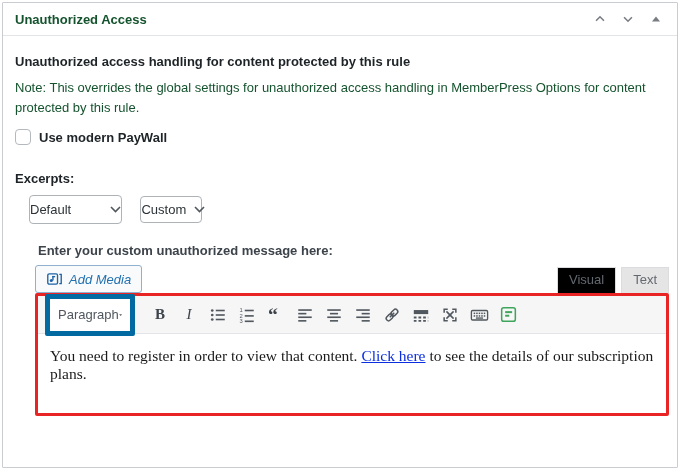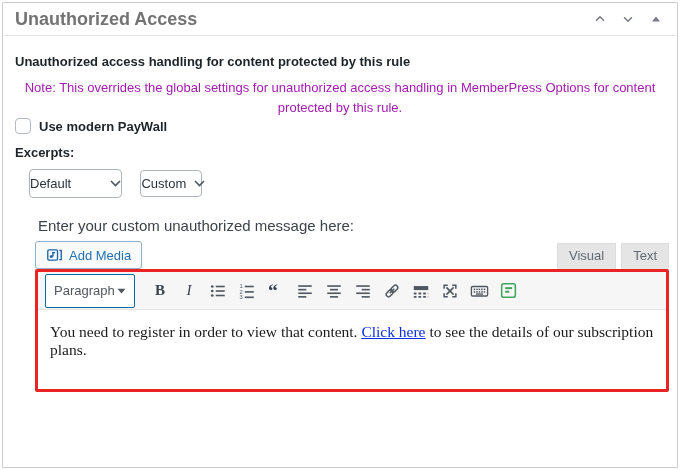--- a/index.html
+++ b/index.html
@@ -4,67 +4,67 @@
 <style>
   * { box-sizing: border-box; margin: 0; padding: 0; }
   html,body { width: 680px; height: 470px; background: #fff;
     font-family: "Liberation Sans", sans-serif; overflow: hidden; }
 
   .metabox { position: absolute; left: 2px; top: 2px; width: 676px; height: 466px;
     background: #fff; border: 1px solid #c9cdd2; border-radius: 1px; }
 
   .mb-header { display: flex; align-items: center; justify-content: space-between;
     height: 33px; padding: 0 12px; border-bottom: 1px solid #e2e4e7; }
-  .mb-title { font-size: 18px; font-weight: bold; color: #737373; }
+  .mb-title { font-size: 13px; font-weight: bold; color: #14532d; }
   .mb-handles { display: flex; align-items: center; gap: 10px; }
   .handle-btn { width: 18px; height: 18px; display: flex; align-items: center;
     justify-content: center; cursor: pointer; background: none; border: 0; }
 
   .mb-body { padding: 10px 12px 0 12px; }
 
   .subtitle { font-size: 13px; font-weight: bold; color: #1d2327; margin-top: 8px; }
-  .note { font-size: 13px; color: #a21caf; margin-top: 9px; line-height: 1.55;
-    max-width: 652px; text-align: center; }
-
-  .paywall-row { display: flex; align-items: center; gap: 8px; }
+  .note { font-size: 13px; color: #14532d; margin-top: 9px; line-height: 1.55;
+    max-width: 652px; }
+
+  .paywall-row { display: flex; align-items: center; margin-top: 11px; gap: 8px; }
   .wp-checkbox { width: 16px; height: 16px; border: 1px solid #b4b9be; border-radius: 4px;
     background: #fff; appearance: none; -webkit-appearance: none; cursor: pointer; }
   .check-label { font-size: 13px; font-weight: bold; color: #1d2327; }
 
   .field-label { font-size: 13px; font-weight: bold; color: #1d2327; }
-  .lbl-excerpts { margin-top: 11px; }
+  .lbl-excerpts { margin-top: 26px; }
   .lbl-message { margin-top: 26px; }
 
   .wp-select { display: inline-flex; align-items: center; justify-content: space-between;
     border: 1px solid #aeb3b8; border-radius: 4px; background: #fff; color: #2c3338;
     font-size: 13px; height: 29px; padding: 0 0; margin: 9px 0 0 14px; cursor: pointer; }
   .sel-default { width: 93px; }
   .sel-custom  { width: 62px; height: 27px; margin-top: 8px; }
   .sel-chevron { margin-left: 8px; display: flex; }
 
   .editor-wrap { margin: 19px 0 0 20px; width: 634px; }
-  .enter-label { font-size: 15px; color: #3c434a; margin-left: 3px; }
+  .enter-label { font-size: 13px; color: #3c434a; margin-left: 3px; font-weight: bold; }
 
   .media-row { display: flex; align-items: flex-end; justify-content: space-between;
     margin-top: 7px; }
   .add-media-btn { display: inline-flex; align-items: center; gap: 6px; height: 28px;
     padding: 4px 10px; background: #f9fafb; border: 1px solid #90b0cd; border-radius: 3px;
-    color: #2271b1; font-size: 13px; cursor: pointer; }
+    color: #2271b1; font-size: 13px; cursor: pointer; font-style: italic; }
   .switch-tabs { display: flex; gap: 5px; }
   .switch-tab { font-size: 13px; color: #646970; border: 1px solid #dcdcde;
     border-bottom: none; padding: 4px 11px 6px; cursor: pointer; }
-  .tab-visual { background: #e5e5e5; }
+  .tab-visual { background: #000000; }
   .tab-text { background: #e5e5e5; }
 
   .editor-box { border: 3px solid #e82424; border-radius: 2px; background: #fff;
     margin-top: 0px; }
   .mce-toolbar { display: flex; align-items: center; gap: 3px; background: #f6f6f7;
     border-bottom: 1px solid #e2e4e7; padding: 6px 7px; height: 38px; }
   .para-select { display: inline-flex; align-items: center; justify-content: space-between;
-    width: 90px; height: 26px; border: 1px solid #0369a1; border-radius: 2px;
+    width: 90px; height: 26px; border: 5px solid #0369a1; border-radius: 2px;
     background: #fff; color: #50575e; font-size: 13px; padding: 16px 8px; margin-right: 9px;
     cursor: pointer; }
   .tb-btn { width: 26px; height: 26px; display: flex; align-items: center;
     justify-content: center; border: 0; background: none; border-radius: 2px;
     cursor: pointer; color: #50575e; }
   .tb-b { font-weight: bold; font-size: 15px; font-family: "Liberation Serif", serif; color:#3c434a; }
   .tb-i { font-style: italic; font-size: 15px; font-family: "Liberation Serif", serif; color:#3c434a; }
 
   .mce-content { padding: 13px 12px 30px 12px; min-height: 77px;
     font-family: "Liberation Serif", serif; font-size: 15.5px; color: #1a1a1a; }

